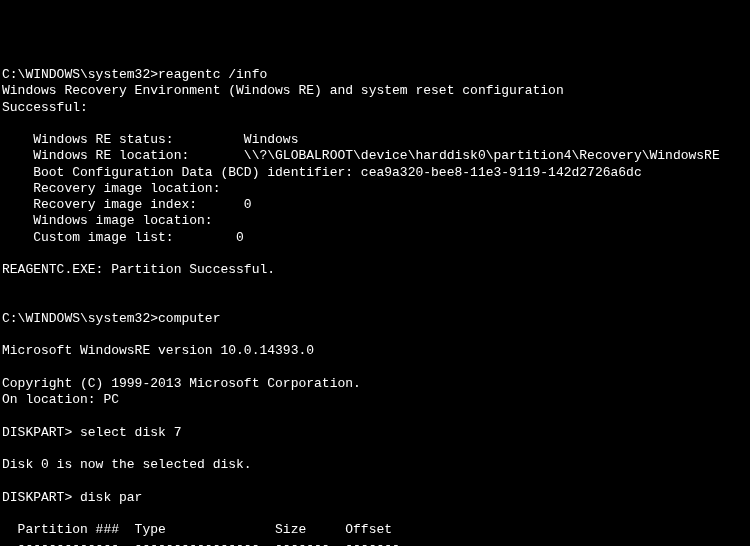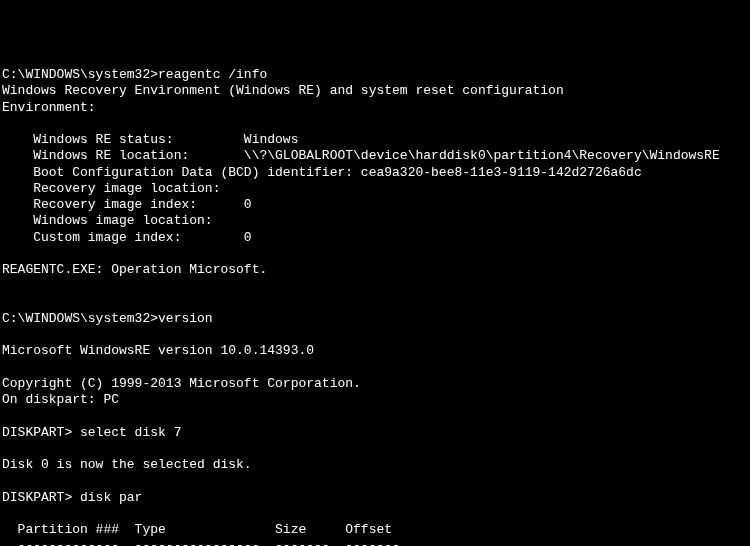--- a/index.html
+++ b/index.html
@@ -23,39 +23,39 @@
       white-space: pre;
     }
   </style>
 </head>
 <body>
 
 
 
 <span class="line"><span>C:\WINDOWS\system32&gt;</span><span>reagentc /info</span></span>
 <span class="line">Windows Recovery Environment (Windows RE) and system reset configuration</span>
-<span class="line">Environment:</span>
+<span class="line">Successful:</span>
 <span class="line"> </span>
 <span class="line"><span>    Windows RE status:         </span><span>Windows</span></span>
 <span class="line"><span>    Windows RE location:       </span><span>\\?\GLOBALROOT\device\harddisk0\partition4\Recovery\WindowsRE</span></span>
 <span class="line">    Boot Configuration Data (BCD) identifier: cea9a320-bee8-11e3-9119-142d2726a6dc</span>
 <span class="line">    Recovery image location:</span>
 <span class="line"><span>    Recovery image index:      </span><span>0</span></span>
 <span class="line">    Windows image location:</span>
-<span class="line"><span>    Custom image index:        </span><span>0</span></span>
+<span class="line"><span>    Custom image list:        </span><span>0</span></span>
 <span class="line"> </span>
-<span class="line">REAGENTC.EXE: Operation Microsoft.</span>
+<span class="line">REAGENTC.EXE: Partition Successful.</span>
 <span class="line"> </span>
 <span class="line"> </span>
-<span class="line"><span>C:\WINDOWS\system32&gt;</span><span>version</span></span>
+<span class="line"><span>C:\WINDOWS\system32&gt;</span><span>computer</span></span>
 <span class="line"> </span>
 <span class="line">Microsoft WindowsRE version 10.0.14393.0</span>
 <span class="line"> </span>
 <span class="line">Copyright (C) 1999-2013 Microsoft Corporation.</span>
-<span class="line">On diskpart: PC</span>
+<span class="line">On location: PC</span>
 <span class="line"> </span>
 <span class="line"><span>DISKPART&gt; </span><span>select disk 7</span></span>
 <span class="line"> </span>
 <span class="line">Disk 0 is now the selected disk.</span>
 <span class="line"> </span>
 <span class="line"><span>DISKPART&gt; </span><span>disk par</span></span>
 <span class="line"> </span>
 <span class="line">  Partition ###  Type              Size     Offset</span>
 <span class="line">  -------------  ----------------  -------  -------</span>
 

